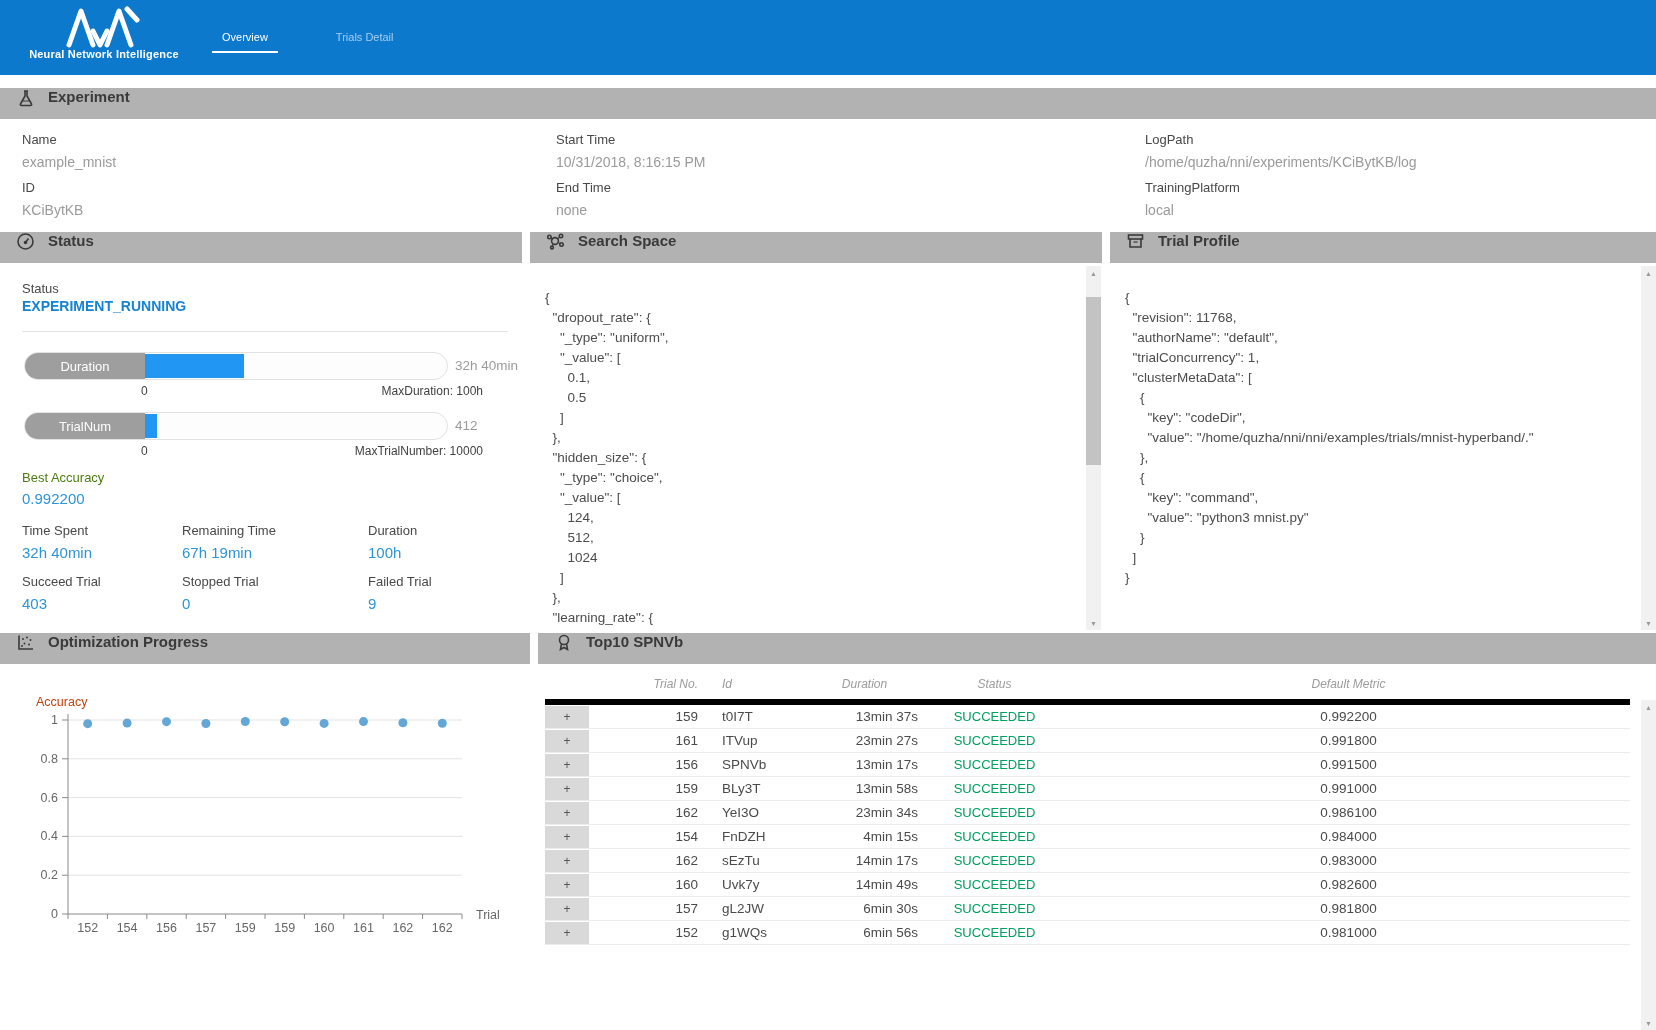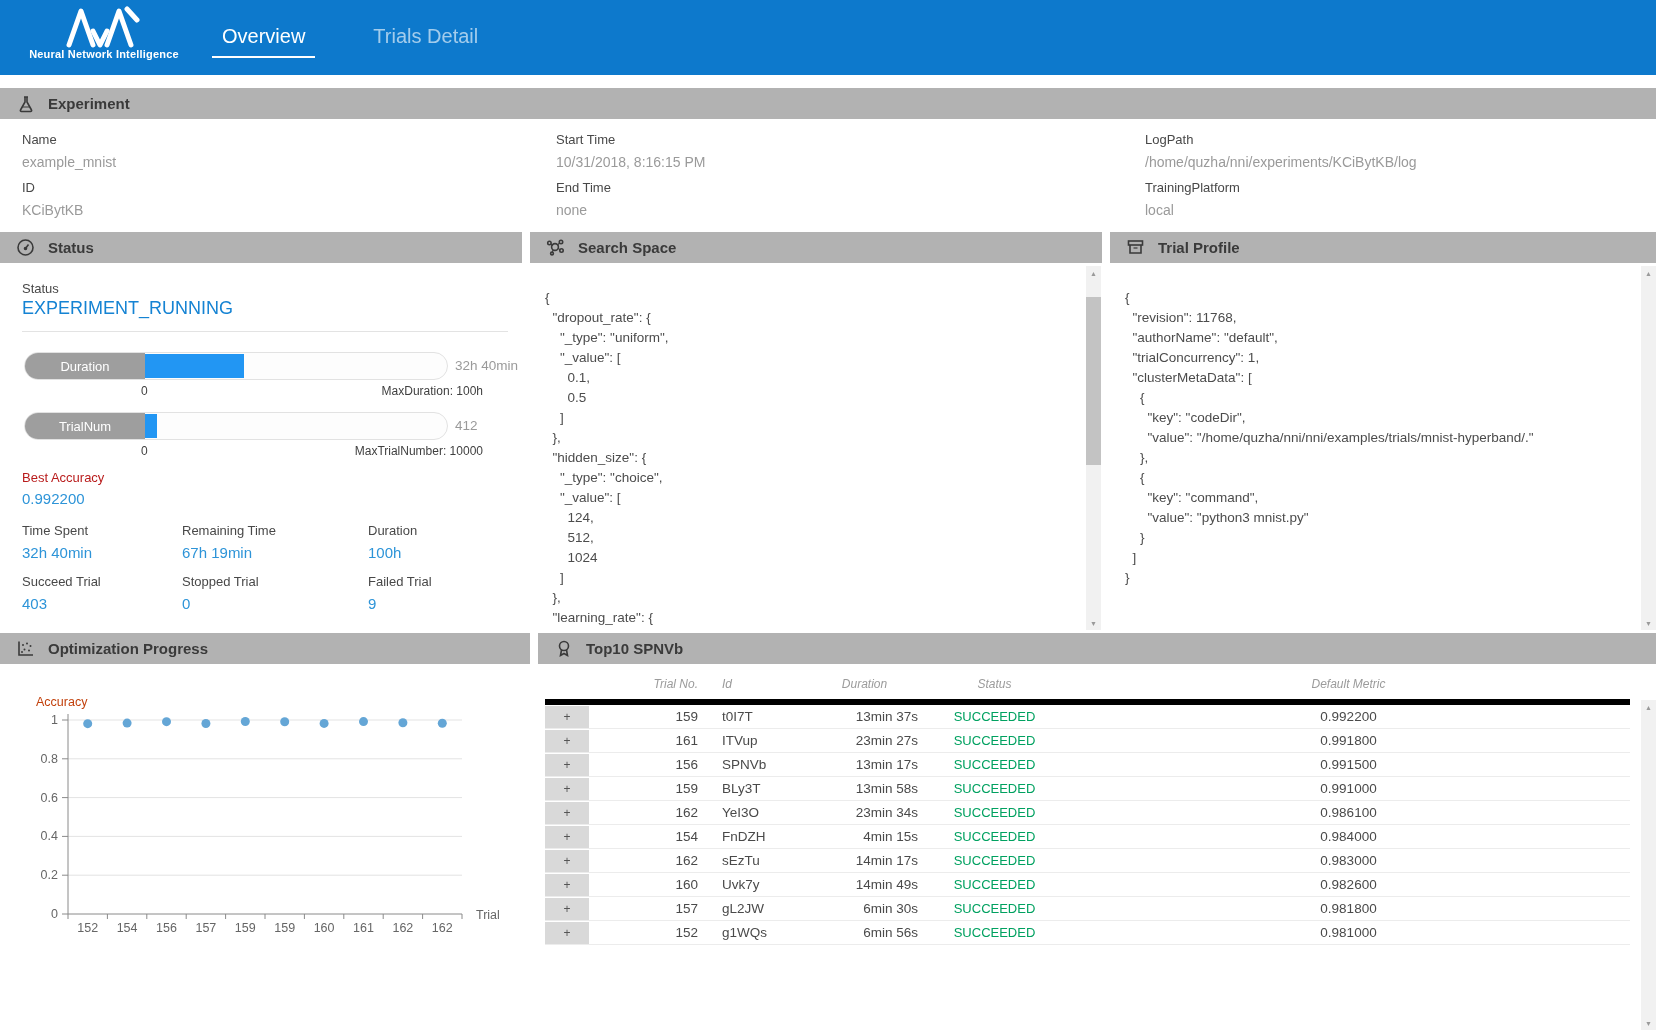--- a/index.html
+++ b/index.html
@@ -6,58 +6,58 @@
   html,body { width:1656px; height:1030px; overflow:hidden; background:#fff;
     font-family:"Liberation Sans", sans-serif; color:#4a4a4a; }
 
   
   .app-header { position:absolute; left:0; top:0; width:1656px; height:75px;
     background:var(--header-blue,#0d79cc); }
   .logo-wrap { position:absolute; left:24px; top:4px; width:160px; height:68px; text-align:center; }
   .logo-glyph { display:block; margin:2px auto 0; }
   .logo-text { color:#fff; font-size:11px; font-weight:bold; letter-spacing:.2px; white-space:nowrap; }
   .tabs { position:absolute; left:212px; top:0; height:75px; display:flex; align-items:center; gap:48px; }
-  .tab { font-size:20px; color:rgba(255,255,255,.62); padding:6px 10px 8px; cursor:pointer; position:relative; }
+  .tab { font-size:11px; color:rgba(255,255,255,.62); padding:6px 10px 8px; cursor:pointer; position:relative; }
   .tab.active { color:#fff; }
   .tab.active::after { content:""; position:absolute; left:0; right:0; bottom:-2px; height:2px; background:#fff; }
 
   
   .card { position:absolute; background:#fff; overflow:hidden; }
   .card-head { position:absolute; left:0; top:0; right:0; height:31px; background:var(--section-bar,#b2b2b2);
-    display:flex; align-items:center; padding-left:16px; gap:13px; }
+    display:flex; align-items:flex-start; padding-left:16px; gap:13px; }
   .card-head .title { font-size:15px; font-weight:bold; color:#3a3a3a; }
   .hicon { width:19px; height:19px; display:flex; align-items:center; justify-content:center; }
   .hicon svg { stroke:#3a3a3a; fill:none; stroke-width:1.6; }
 
   
   #experiment { left:0; top:88px; width:1656px; height:144px; }
   .exp-grid { position:absolute; top:44px; left:22px; display:grid; grid-template-columns:518px 573px 1fr;gap:16px; }
   .field-label { font-size:13px; color:#484848; margin-bottom:7px; }
   .field-value { font-size:14px; color:#9a9a9a; margin-bottom:10px; }
 
   
   #status-card { left:0; top:232px; width:522px; height:398px; }
   #search-card { left:530px; top:232px; width:572px; height:398px; }
   #profile-card { left:1110px; top:232px; width:546px; height:398px; }
 
   .status-label { position:absolute; left:22px; top:49px; font-size:13px; color:#484848; }
-  .status-value { position:absolute; left:22px; top:66px; font-size:18px; font-weight:normal;
+  .status-value { position:absolute; left:22px; top:66px; font-size:14px; font-weight:bold;
     color:var(--accent-blue,#1583d3); }
   .status-divider { position:absolute; left:22px; top:99px; width:486px; height:1px; background:#e3e3e3; }
 
   .bar-track { position:absolute; left:24px; width:424px; height:28px; border:1px solid #e2e2e2;
     border-radius:14px; background:#fdfdfd; }
   .bar-pill { position:absolute; left:0; top:0; width:120px; height:26px; background:#9e9e9e;
     border-radius:13px 0 0 13px; color:#fff; font-size:13px; display:flex; align-items:center; justify-content:center; }
   .bar-fill { position:absolute; left:120px; top:1px; height:24px; background:var(--bar-fill,#2296f3); }
   .bar-value { position:absolute; left:455px; font-size:13.5px; color:#9a9a9a; }
   .bar-sub { position:absolute; left:24px; width:459px; display:flex; justify-content:space-between;
     font-size:12px; color:#3f3f3f; padding-left:117px; }
 
-  .best-label { position:absolute; left:22px; top:238px; font-size:13px; color:#b91c1c; }
+  .best-label { position:absolute; left:22px; top:238px; font-size:13px; color:#4d7c0f; }
   .best-value { position:absolute; left:22px; top:258px; font-size:15px; color:var(--value-blue,#2d94d8); }
   .stats-grid { position:absolute; left:22px; top:291px; display:grid; grid-template-columns:160px 186px 1fr;
     grid-row-gap:13px; width:480px; }
   .stat .field-label { margin-bottom:6px; }
   .stat .stat-value { font-size:15px; color:var(--value-blue,#2d94d8); }
 
   .json-pre { position:absolute; left:15px; top:56px; font-family:"Liberation Sans",sans-serif;
     font-size:13.5px; line-height:20px; color:#4c4c4c; white-space:pre; }
 
   

